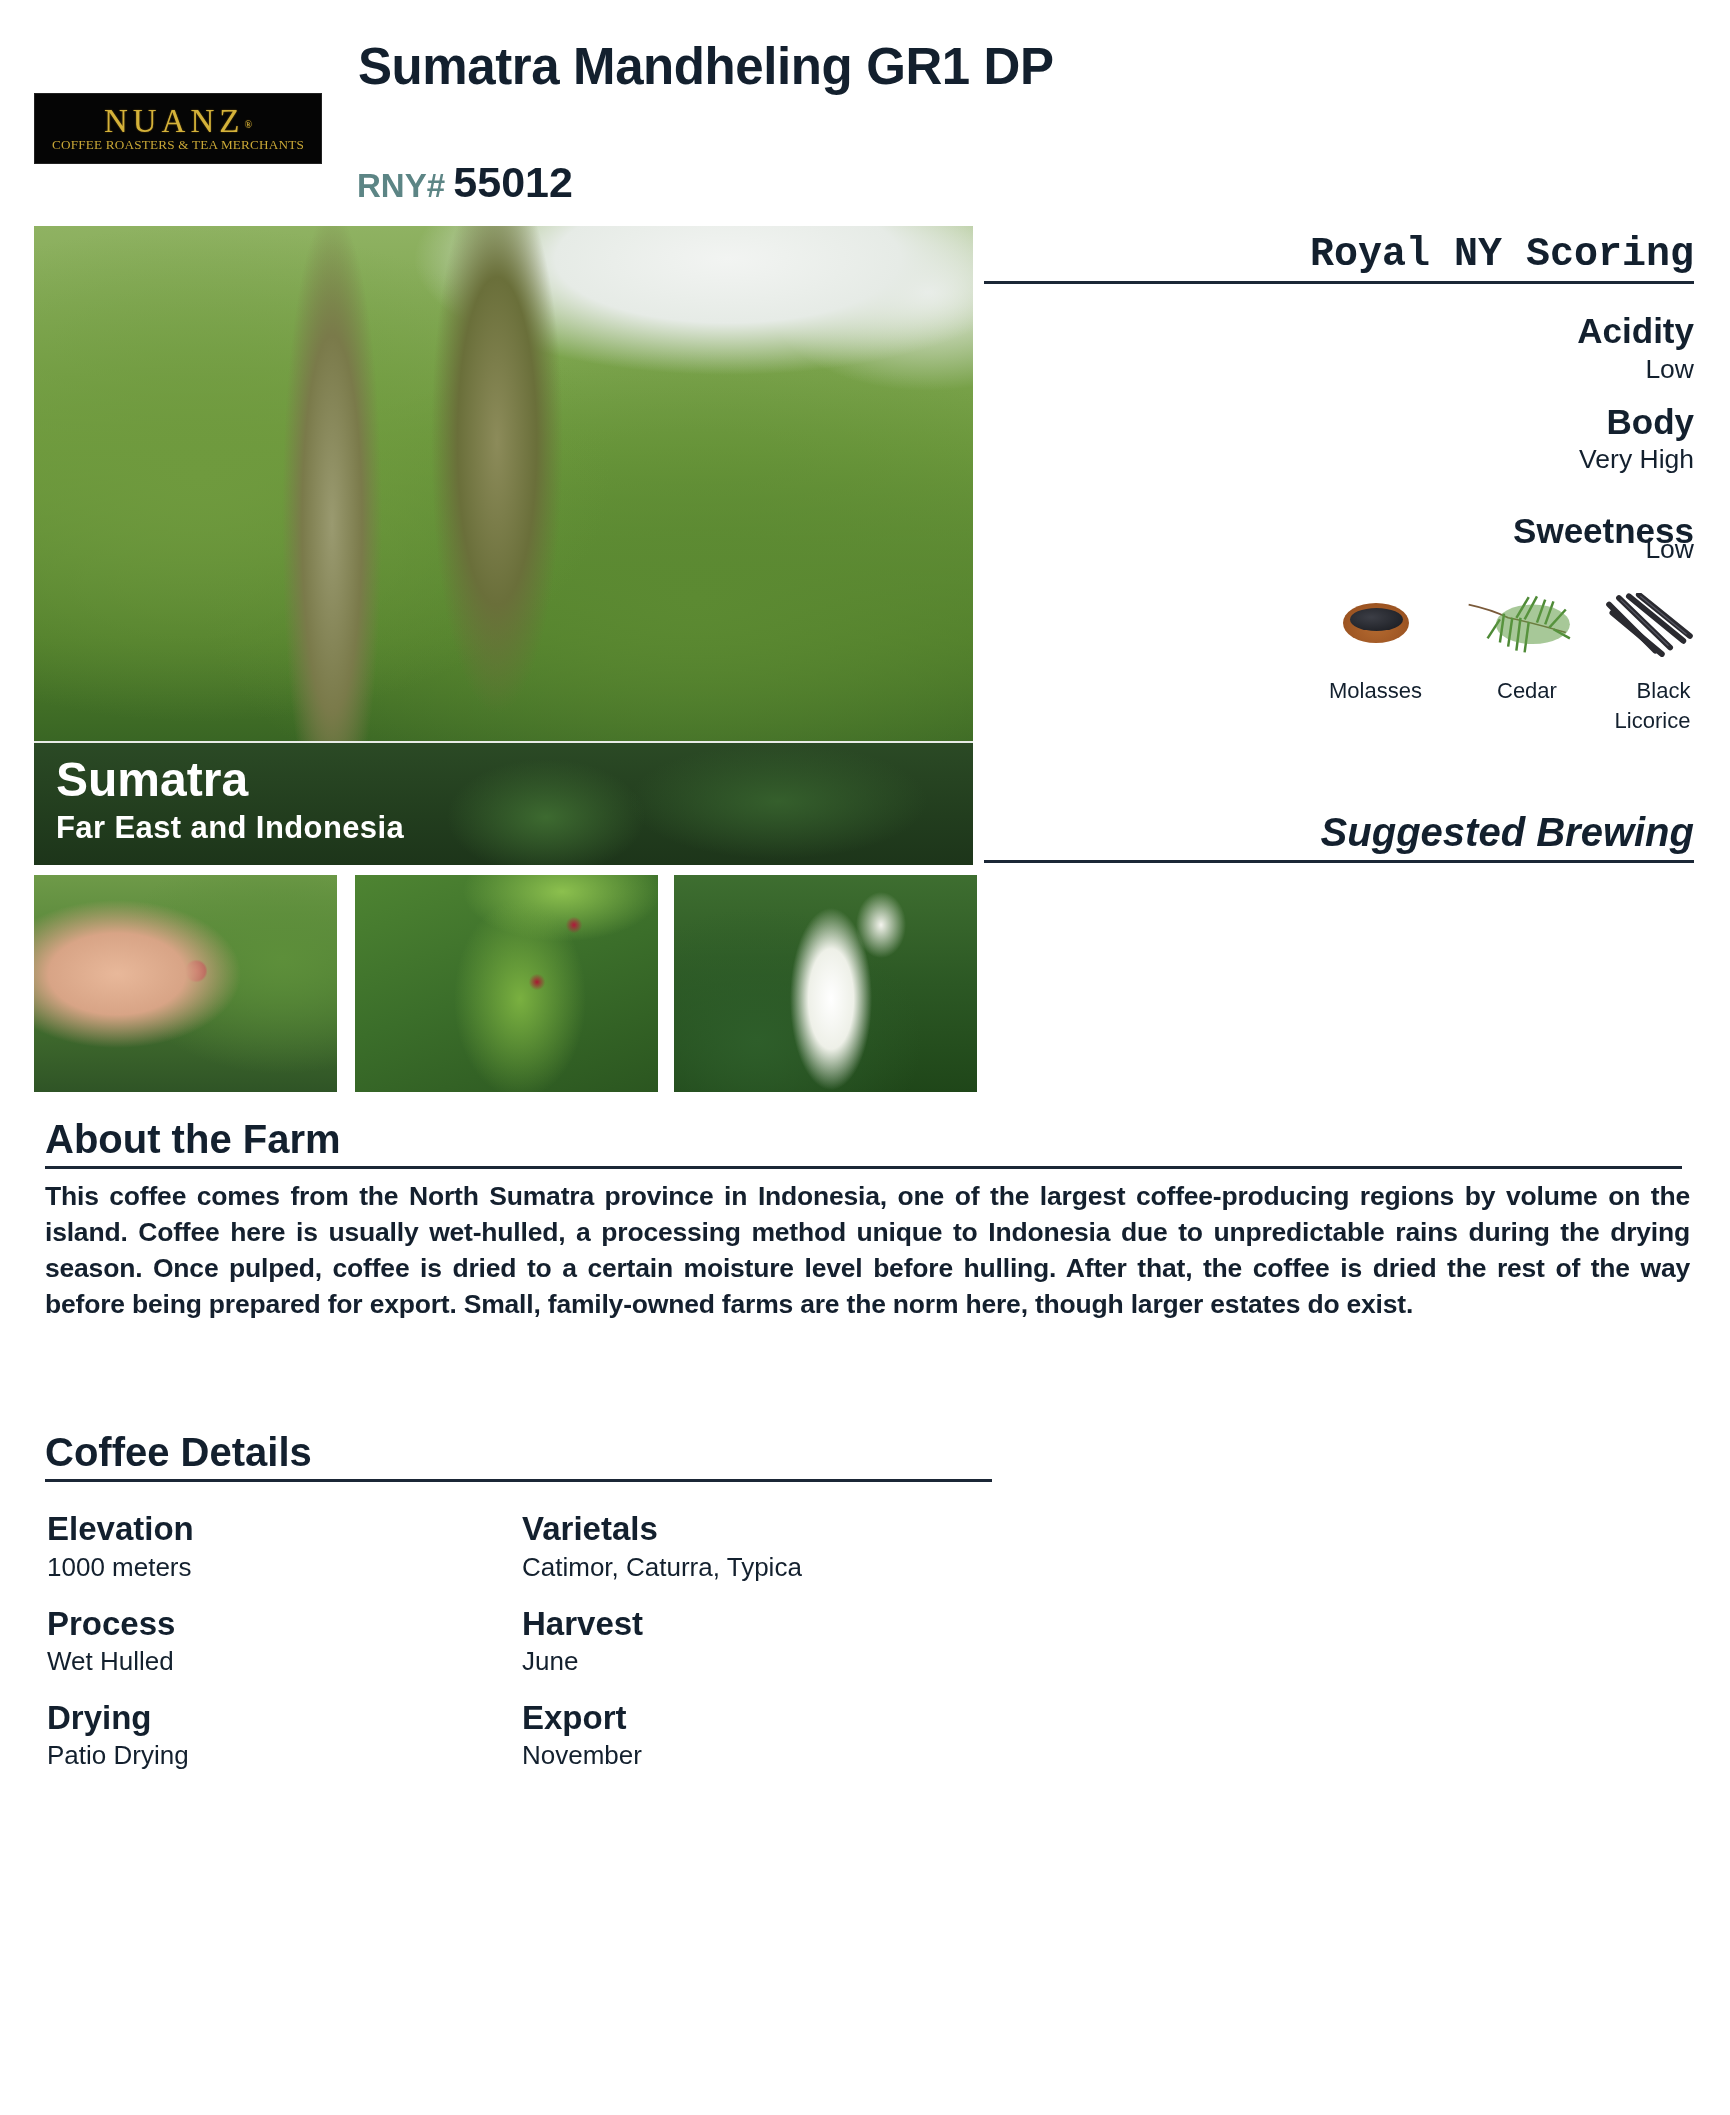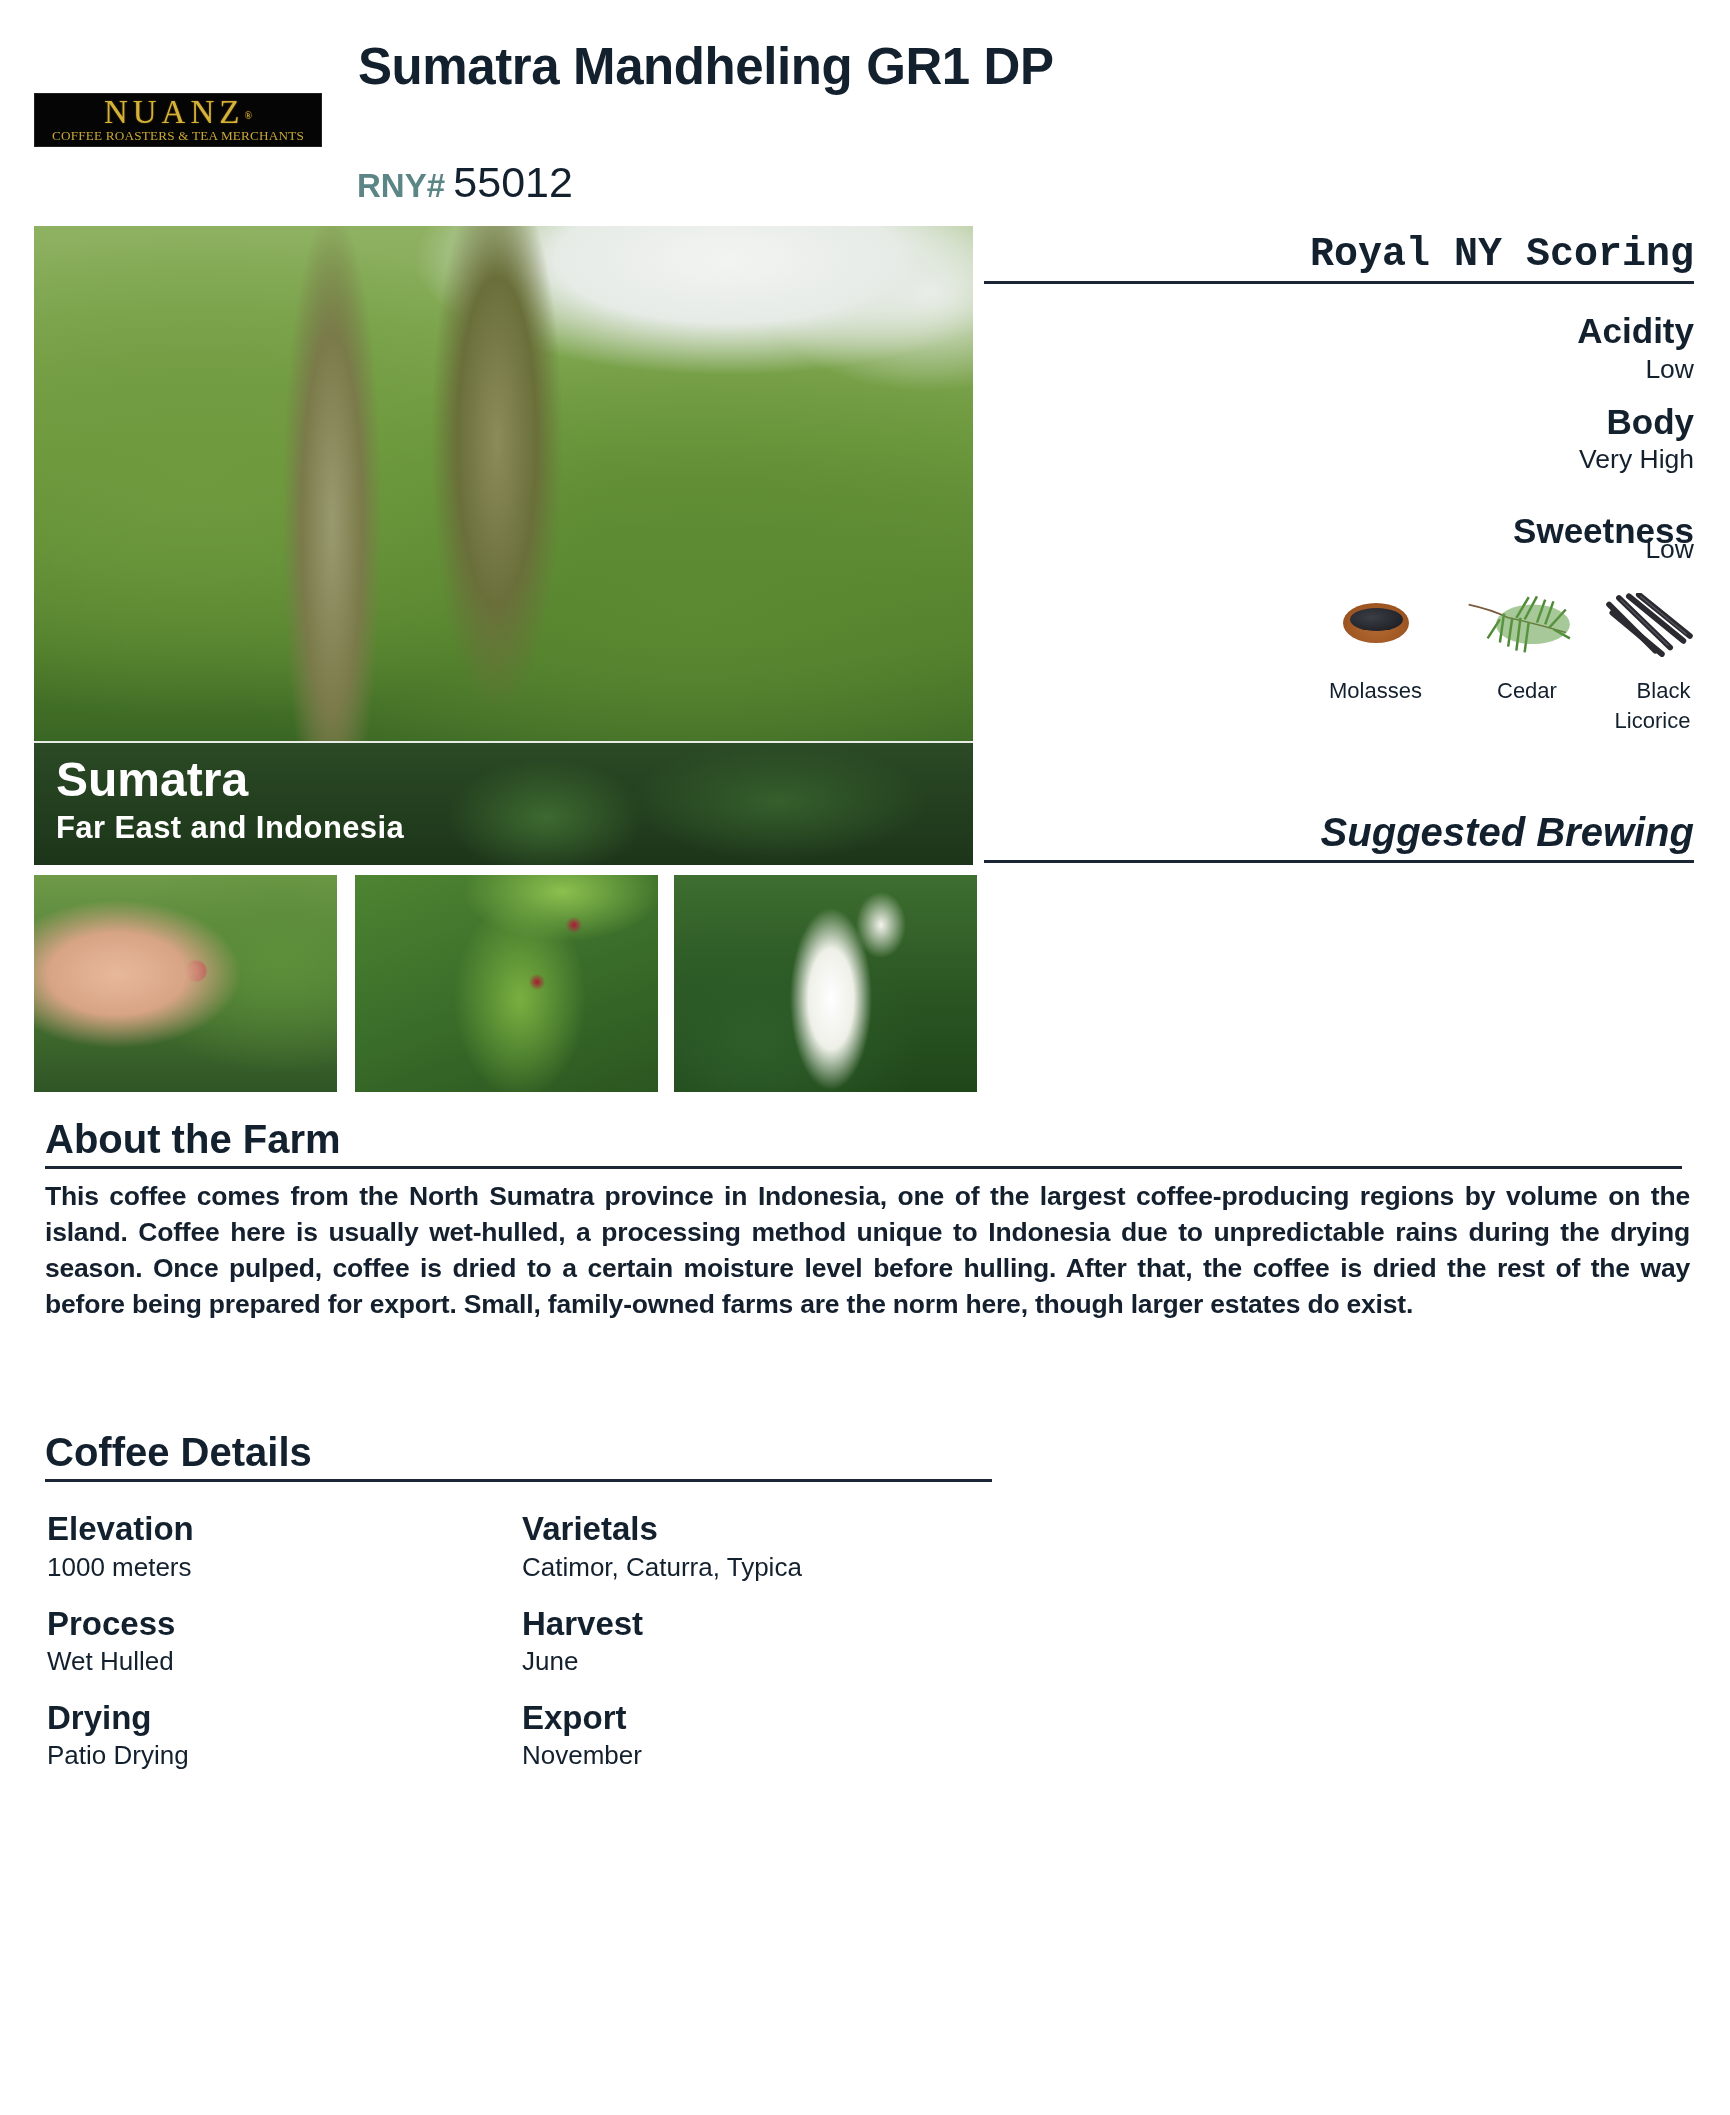--- a/index.html
+++ b/index.html
@@ -2,29 +2,29 @@
 <html style="font-size:13.2px"><head>
 <meta charset="utf-8">
 <style>
   * { box-sizing: border-box; margin: 0; padding: 0; }
   html, body { width: 1731px; height: 2115px; background: #ffffff; overflow: hidden; }
   body { position: relative; font-family: "Liberation Sans", "DejaVu Sans", sans-serif; color: #14202e; }
 
   .abs { position: absolute; }
 
   
-  .logo { left: 34px; top: 93px; width: 288px; height: 54px; background: #050505; border: 0.8px solid #222; display: flex; flex-direction: column; align-items: center; justify-content: center; }
+  .logo { left: 34px; top: 93px; width: 288px; height: 71px; background: #050505; border: 0.8px solid #222; display: flex; flex-direction: column; align-items: center; justify-content: center; }
   .logo-name { font-family: "Liberation Serif", "DejaVu Serif", serif; color: #d4b23a; font-size: 33px; letter-spacing: 5px; line-height: 31px; text-shadow: 0 0 1.7px #7a5a10; }
   .logo-name sup { font-size: 10px; letter-spacing: 0; vertical-align: top; position: relative; top: 3.3px; }
   .logo-tag { font-family: "Liberation Serif", "DejaVu Serif", serif; color: #c9a736; font-size: 13.2px; letter-spacing: 0.2px; line-height: 15px; }
 
   .title { left: 358px; top: 25px; font-size: 51px; font-weight: bold; color: #13202e; letter-spacing: -0.4px; line-height: 83px; white-space: nowrap; }
   .rny { left: 357px; top: 155px; white-space: nowrap; line-height: 55px; }
   .rny-label { font-size: 33px; color: #5c8585; font-weight: bold; }
-  .rny-num { font-size: 43px; color: #13202e; font-weight: normal; margin-left: 8.3px; }
+  .rny-num { font-size: 43px; color: #13202e; font-weight: bold; margin-left: 8.3px; }
 
   
   .hero { left: 34px; top: 226px; width: 939px; height: 639px; overflow: hidden;
     background:
       radial-gradient(ellipse 50px 314px at 298px 298px, #9a9a70 0%, #7a7a4a 60%, transparent 100%),
       radial-gradient(ellipse 66px 273px at 463px 215px, #8c8b5a 0%, #6a6f3a 60%, transparent 100%),
       radial-gradient(ellipse 314px 116px at 694px 33px, #f2f4f2 0%, #e6ebe6 55%, transparent 100%),
       radial-gradient(ellipse 165px 99px at 893px 66px, #eef1ee 0%, transparent 100%),
       radial-gradient(ellipse 413px 248px at 165px 248px, #6f9a3e 0%, transparent 100%),
       radial-gradient(ellipse 496px 248px at 661px 372px, #5c8a32 0%, transparent 100%),

